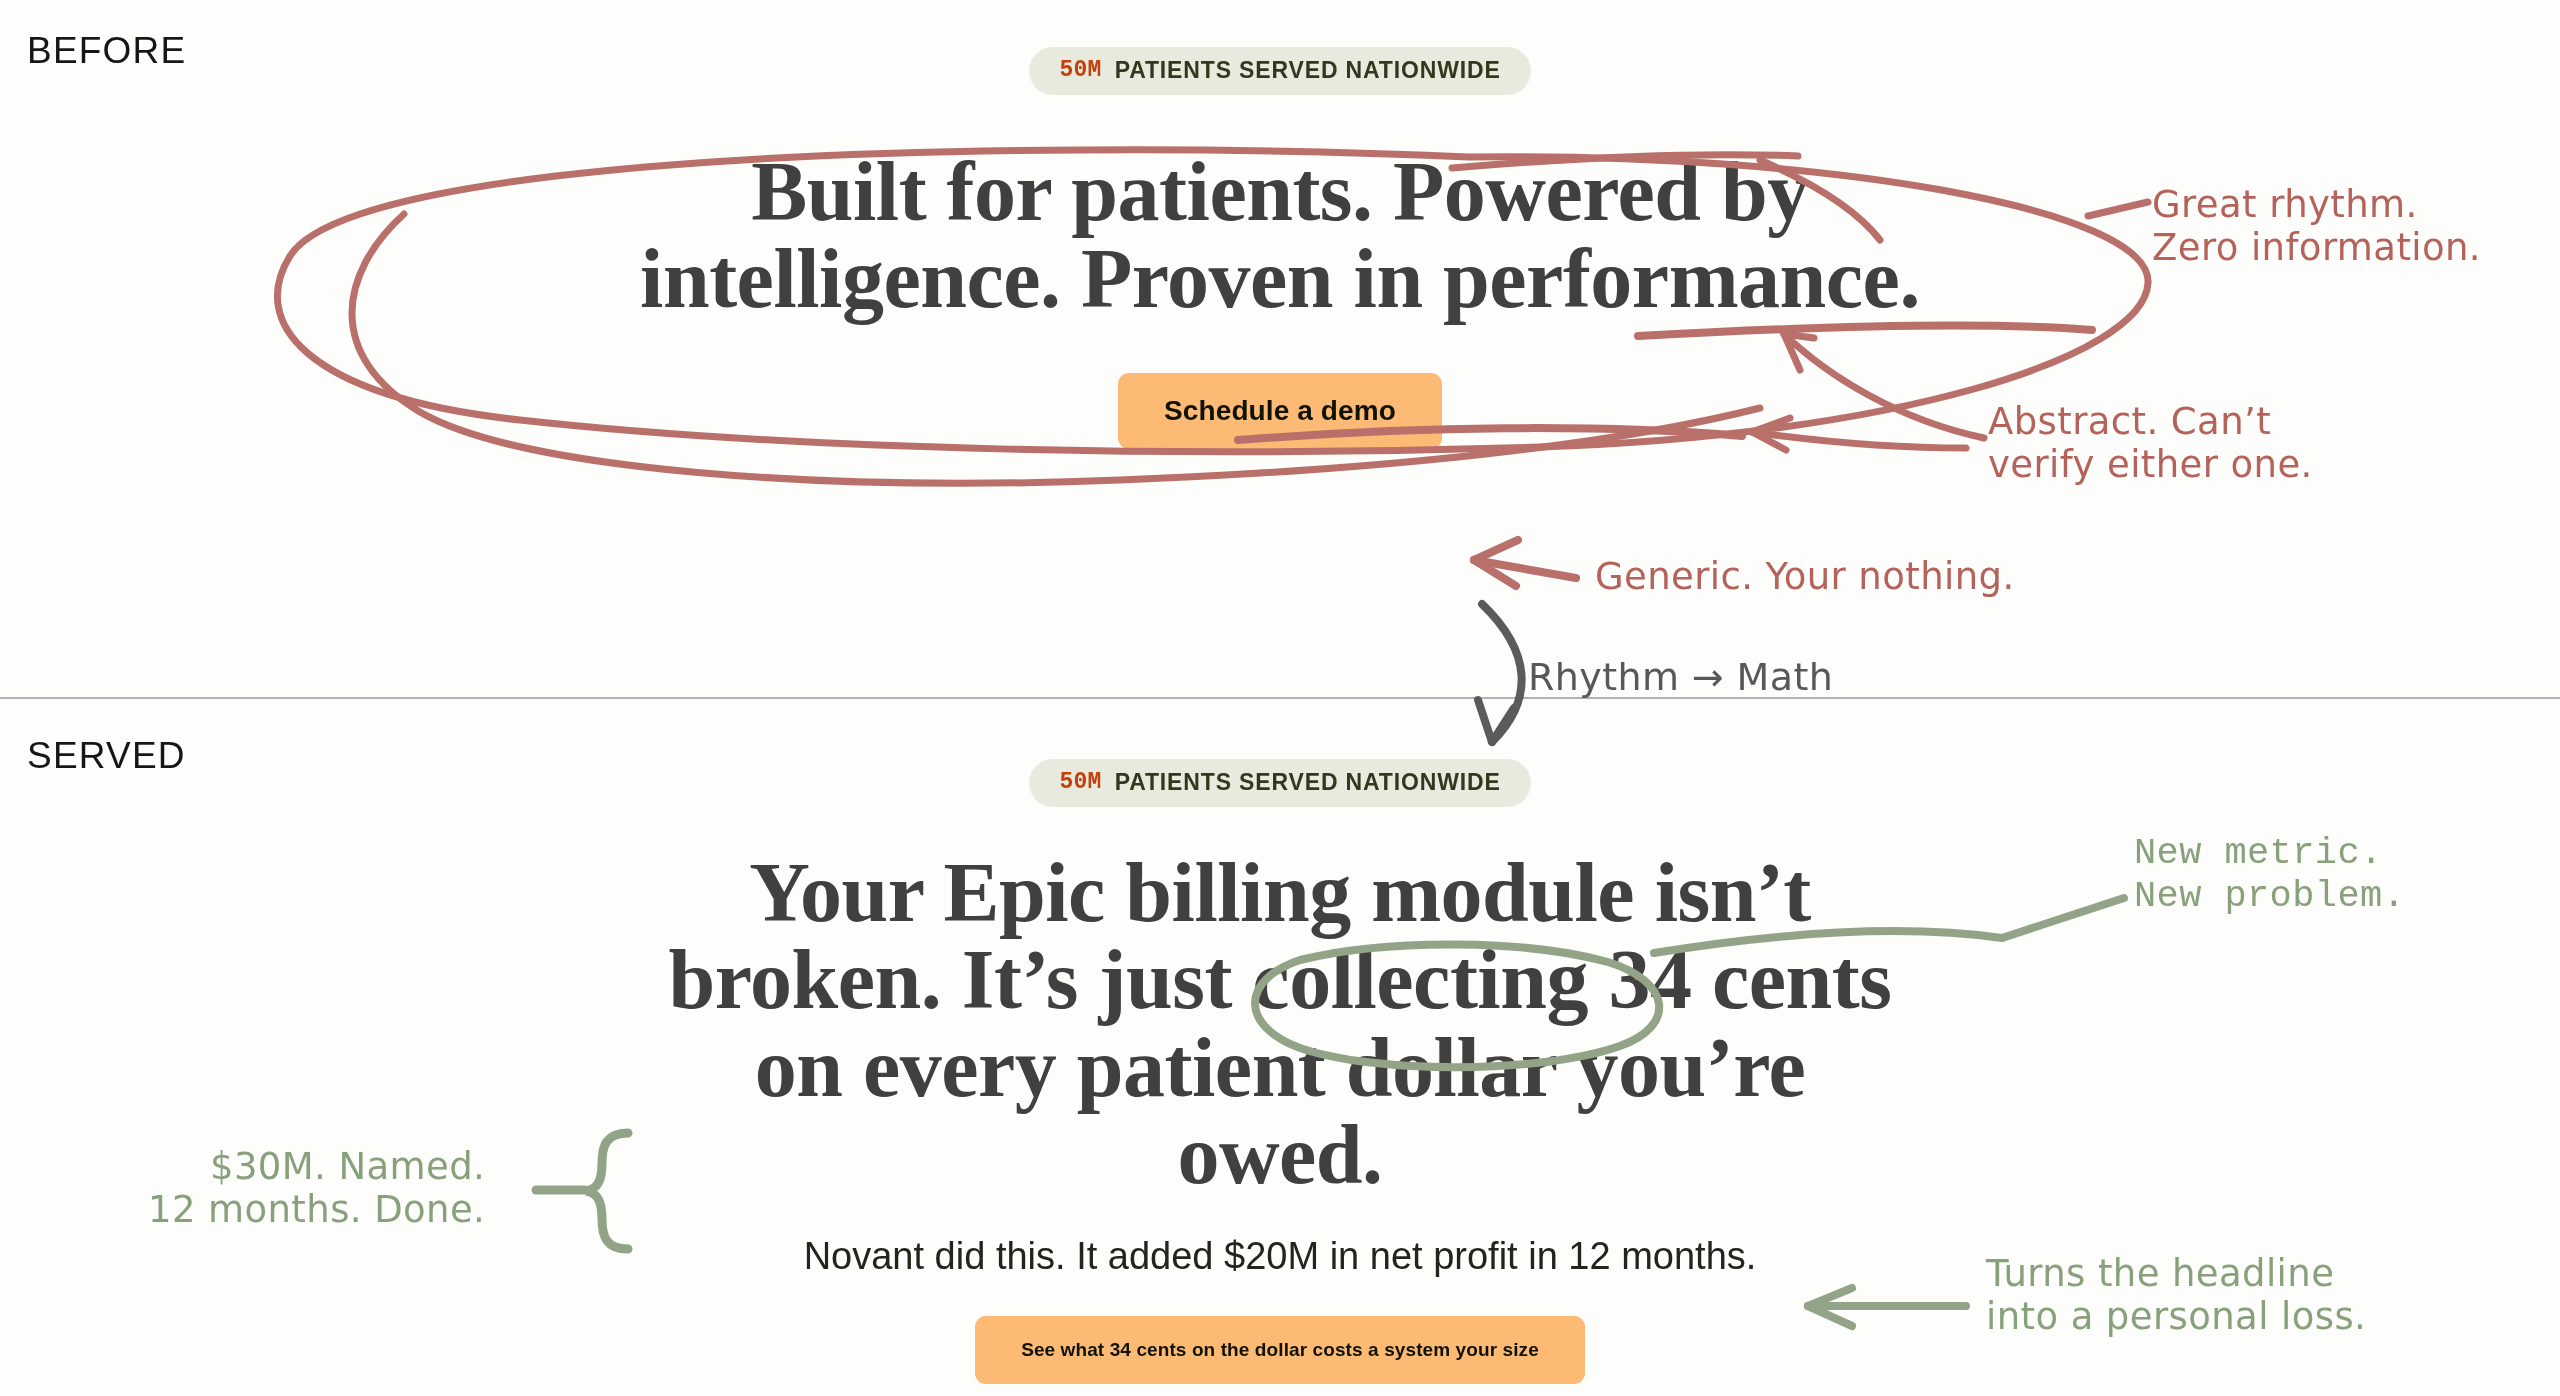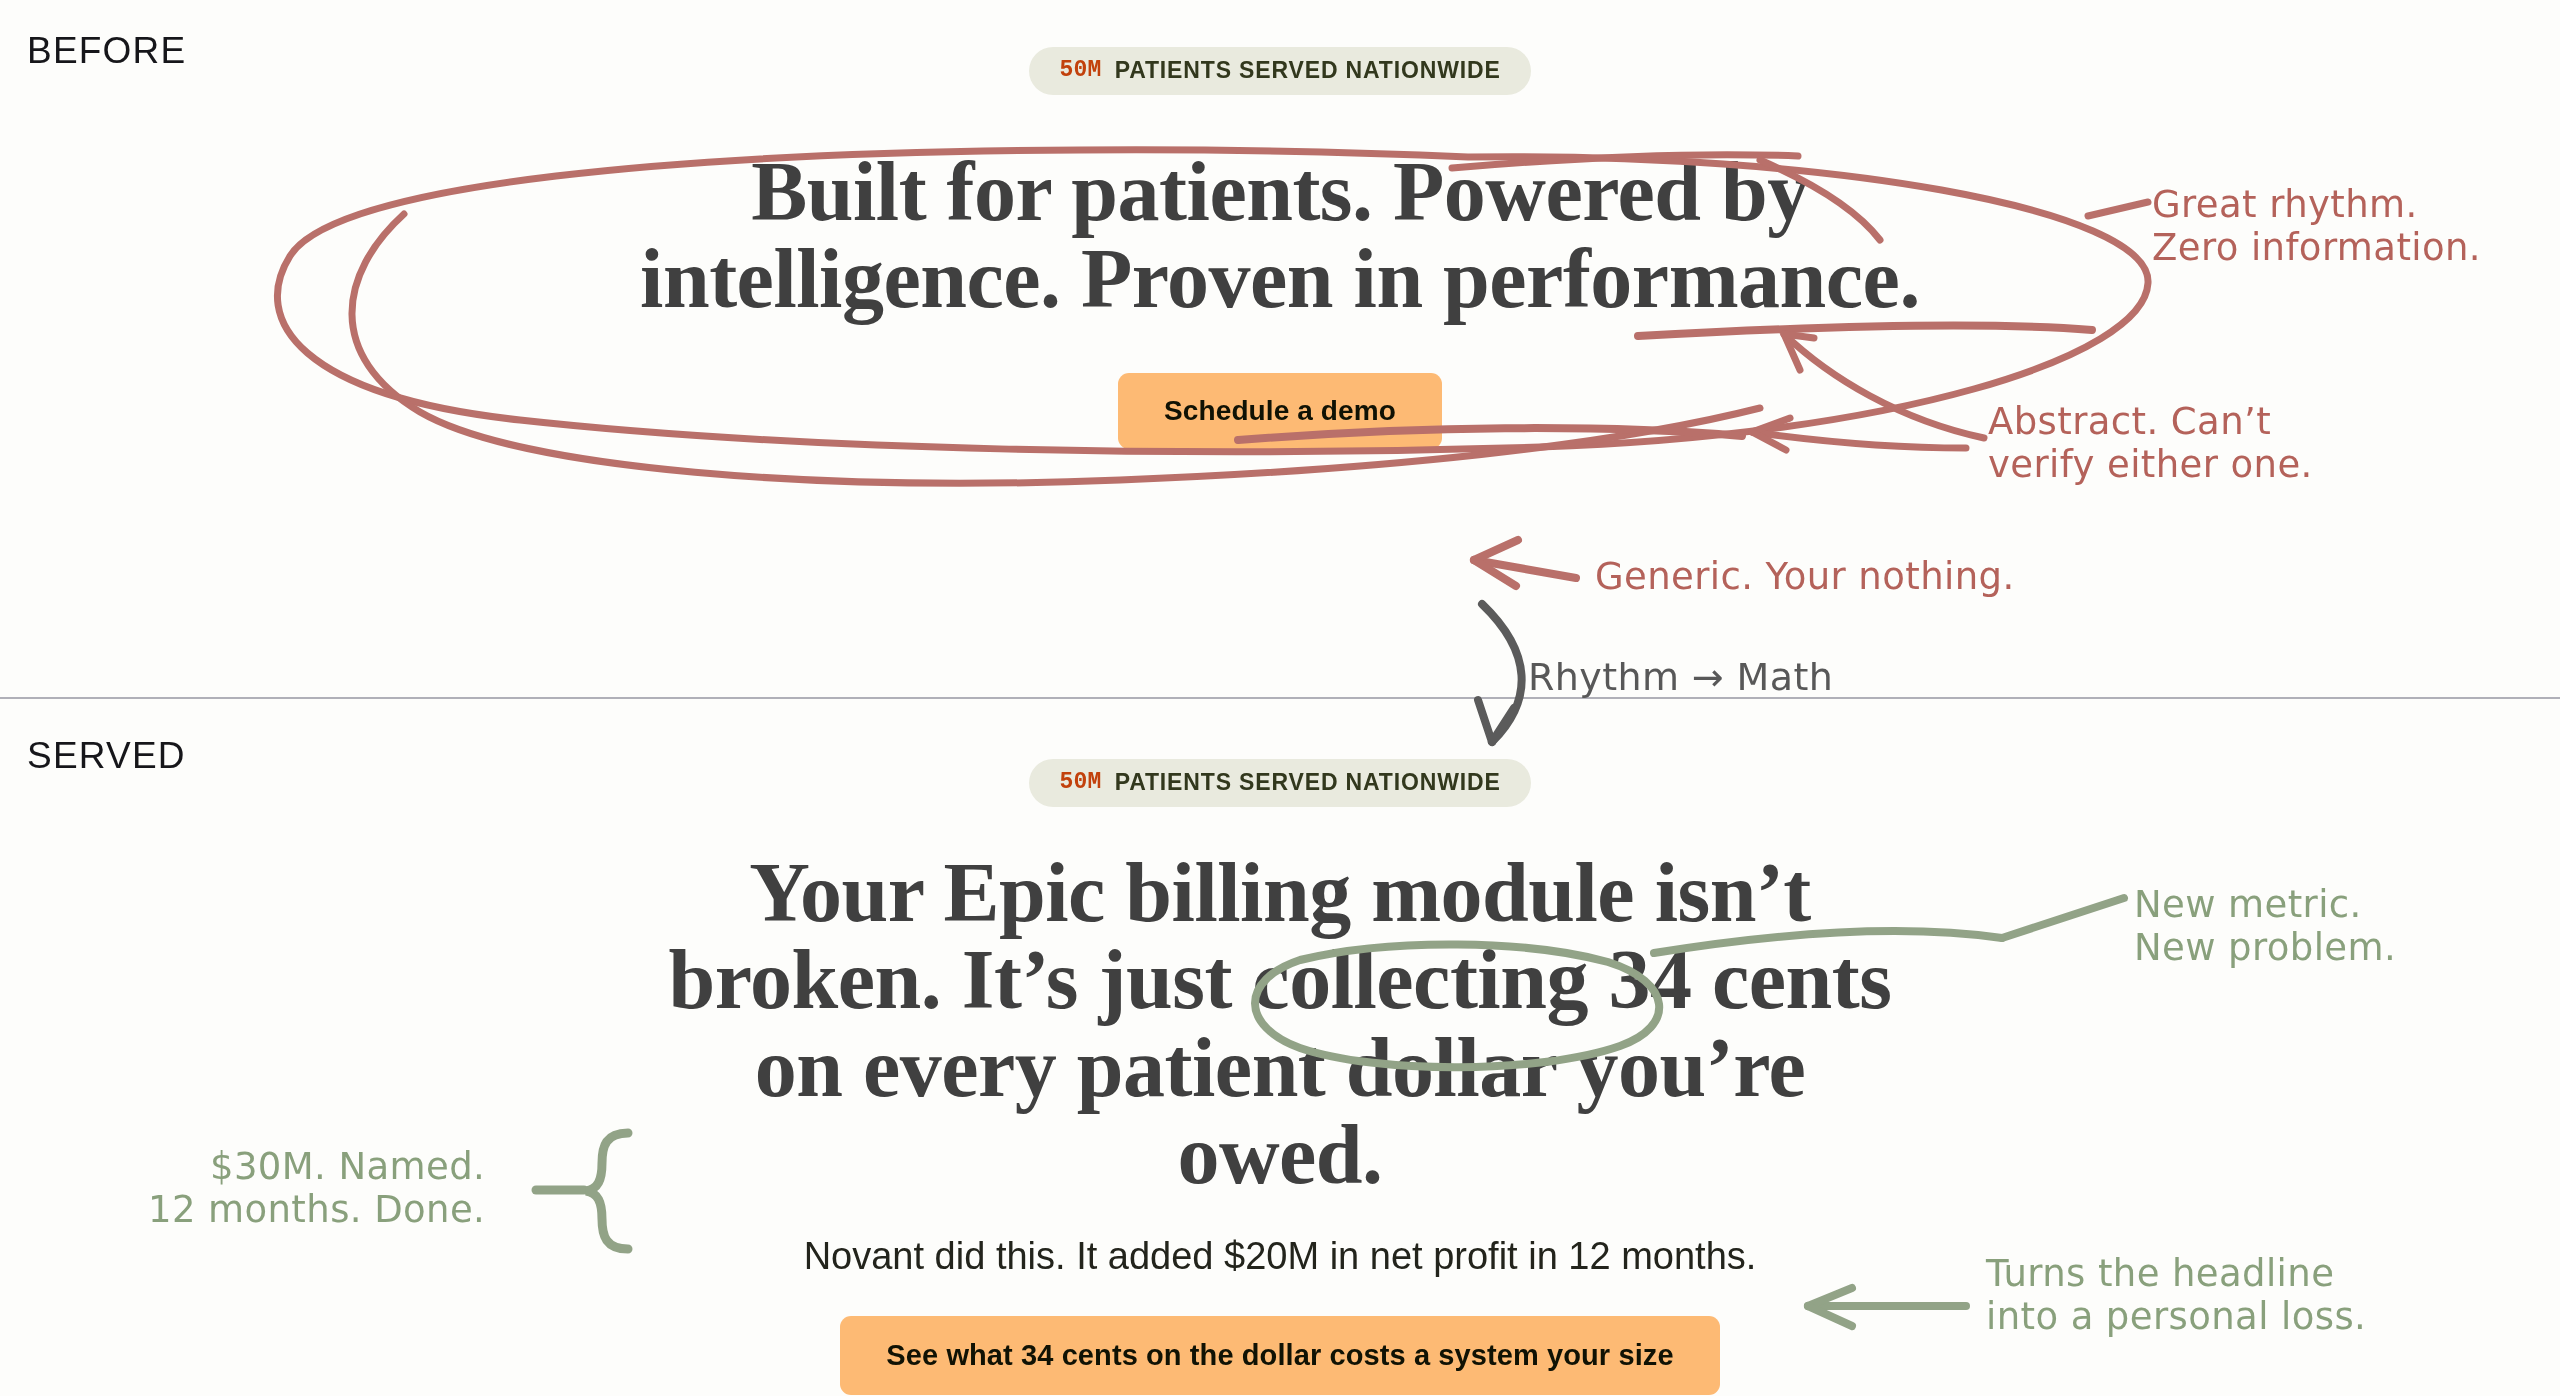--- a/index.html
+++ b/index.html
@@ -126,21 +126,21 @@
     font-family: "Liberation Sans", sans-serif;
     font-weight: 700;
     cursor: pointer;
   }
   #cta-before {
     font-size: 28px;
     padding: 22px 46px;
     letter-spacing: 0.1px;
   }
   #cta-after {
-    font-size: 29px;
+    font-size: 19px;
     padding: 23px 46px;
     letter-spacing: 0.1px;
   }
 
   
   .annot {
     position: absolute;
     font-family: "DejaVu Sans", sans-serif;
     font-size: 37px;
     line-height: 1.17;
@@ -150,21 +150,21 @@
   }
   .annot.red  { color: #b4625a; }
   .annot.sage { color: #89a07c; }
   .annot.gray { color: #585858; }
   .annot.right { text-align: right; }
 
   #annot-rhythm     { left: 1528px; top: 639px;  font-size: 38px; margin-top: 16px; }
   #annot-great      { left: 2152px; top: 183px; }
   #annot-abstract   { left: 1988px; top: 400px; }
   #annot-generic    { left: 1595px; top: 555px; }
-  #annot-newmetric  { left: 2134px; top: 883px; }
+  #annot-newmetric  { left: 2134px; top: 832px; font-family: Liberation Mono, monospace; }
   #annot-30m        { left: 148px;  top: 1145px; }
   #annot-turns      { left: 1986px; top: 1252px; }
 </style>
 </head>
 <body>
 
 <div id="stage">
 
   <div class="section-label" id="label-before">BEFORE</div>
 

